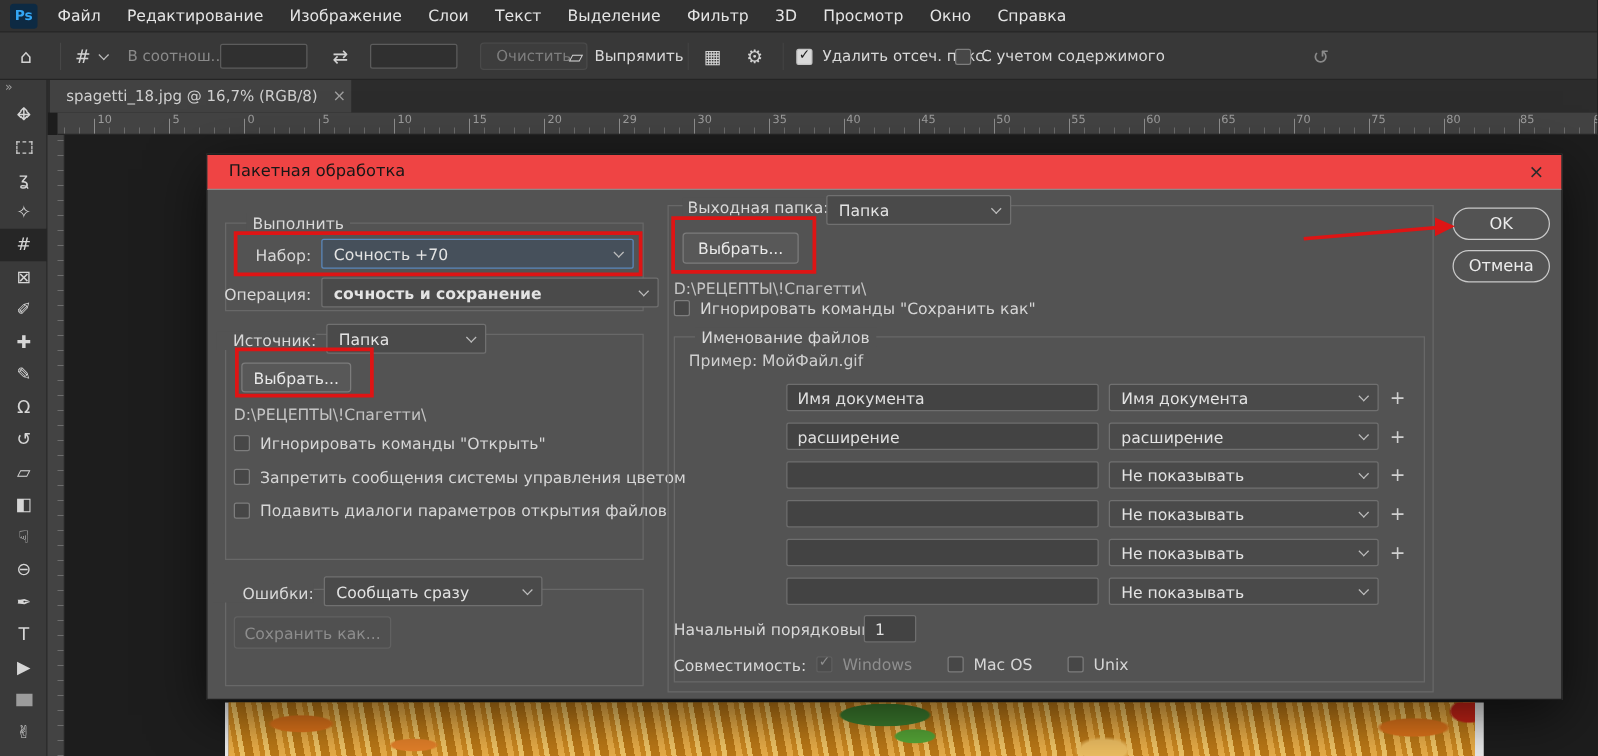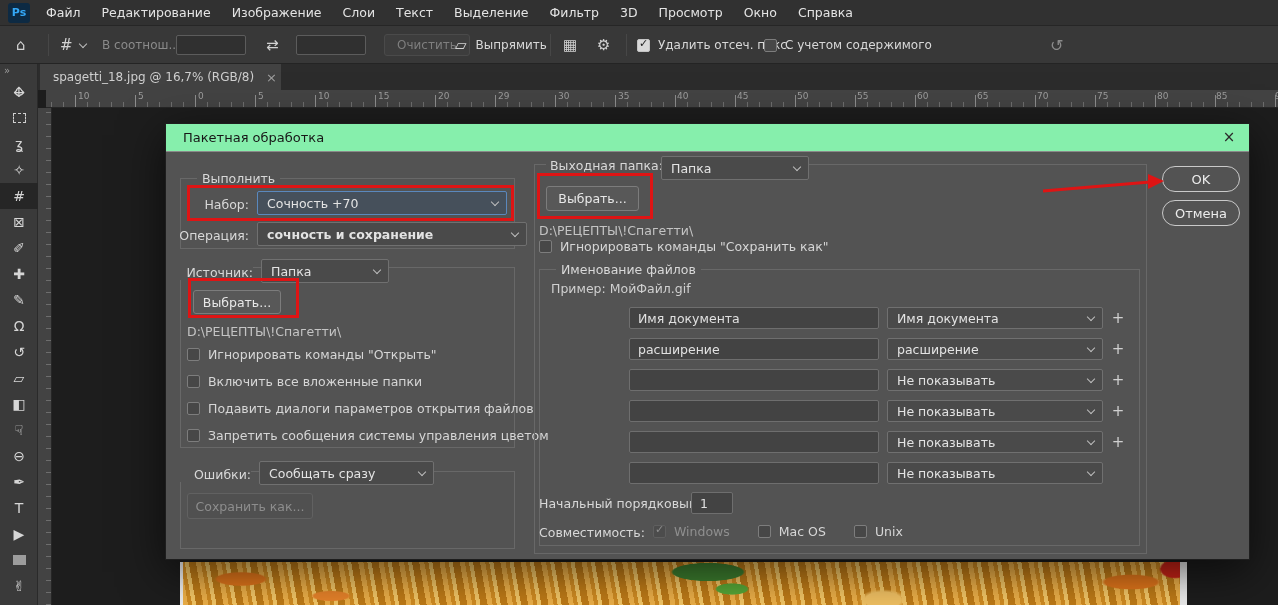--- a/index.html
+++ b/index.html
@@ -82,21 +82,21 @@
       radial-gradient(50px 13px at 948px 20px,#e2761b 52%,transparent 60%),
       radial-gradient(26px 16px at 992px 7px,#cc2418 52%,transparent 62%),
       radial-gradient(40px 18px at 700px 38px,#f2c264 45%,transparent 60%),
       repeating-linear-gradient(80deg,#edb049 0 5px,#d18c22 5px 9px,#f4c767 9px 13px,#bf7b17 13px 20px),
       linear-gradient(#d89a2e,#c07413);}
   .photo-edge{position:absolute;top:562px;height:43px;background:#ededed;}
 
   
   #dialog{position:absolute;left:165px;top:123px;width:1085px;height:437px;background:#535353;
           border:1px solid #1e1e1e;box-shadow:0 12px 42px rgba(0,0,0,.6);}
-  #d-titlebar{position:absolute;left:0;top:0;width:100%;height:28px;background:#86efac;
+  #d-titlebar{position:absolute;left:0;top:0;width:100%;height:28px;background:#ef4444;
               display:flex;align-items:center;padding-left:17px;border-bottom:1px solid #8a8a8a;}
   #d-title{color:#171717;font-size:13px;}
   #d-close{position:absolute;right:10px;top:4px;color:#2b2b2b;font-size:15px;width:20px;text-align:center;}
 
   .grp{position:absolute;border:1px solid #686868;}
   .grp-label{position:absolute;top:-8px;left:16px;background:#535353;padding:0 5px;color:#d8d8d8;
              font-size:12.5px;white-space:nowrap;}
   .dlabel{position:absolute;color:#d8d8d8;font-size:12.5px;text-align:right;white-space:nowrap;}
   .dpath{position:absolute;color:#c4c4c4;font-size:12.5px;white-space:nowrap;}
   .dd{position:absolute;background:#4a4a4a;border:1px solid #707070;border-radius:2px;display:flex;
@@ -327,29 +327,25 @@
       <span>Выбрать...</span>
       </div>
     <span class="dpath" style="left:21px;top:200px;">D:\РЕЦЕПТЫ\!Спагетти\</span>
     <div id="src-cbs" style="position:absolute;left:21px;top:222px;">
         <div class="cbrow">
           <span class="cb"></span>
           <span class="cbl">Игнорировать команды "Открыть"</span>
         </div>
         <div class="cbrow">
           <span class="cb"></span>
-          <span class="cbl">Включить все вложенные папки</span>
+          <span class="cbl">Запретить сообщения системы управления цветом</span>
         </div>
         <div class="cbrow">
           <span class="cb"></span>
           <span class="cbl">Подавить диалоги параметров открытия файлов</span>
-        </div>
-        <div class="cbrow">
-          <span class="cb"></span>
-          <span class="cbl">Запретить сообщения системы управления цветом</span>
         </div>
       </div>
 
     <div class="grp" style="left:14px;top:347px;width:335px;height:78px;"></div>
     <span class="dlabel" style="left:5px;top:343px;width:80px;background:#535353;">Ошибки:</span>
     <div class="dd" style="left:93px;top:337px;width:175px;">
       <span>Сообщать сразу</span>
       <span class="chev"></span>
       </div>
     <div class="pbtn disabled" style="left:21px;top:369px;width:126px;height:26px;">

